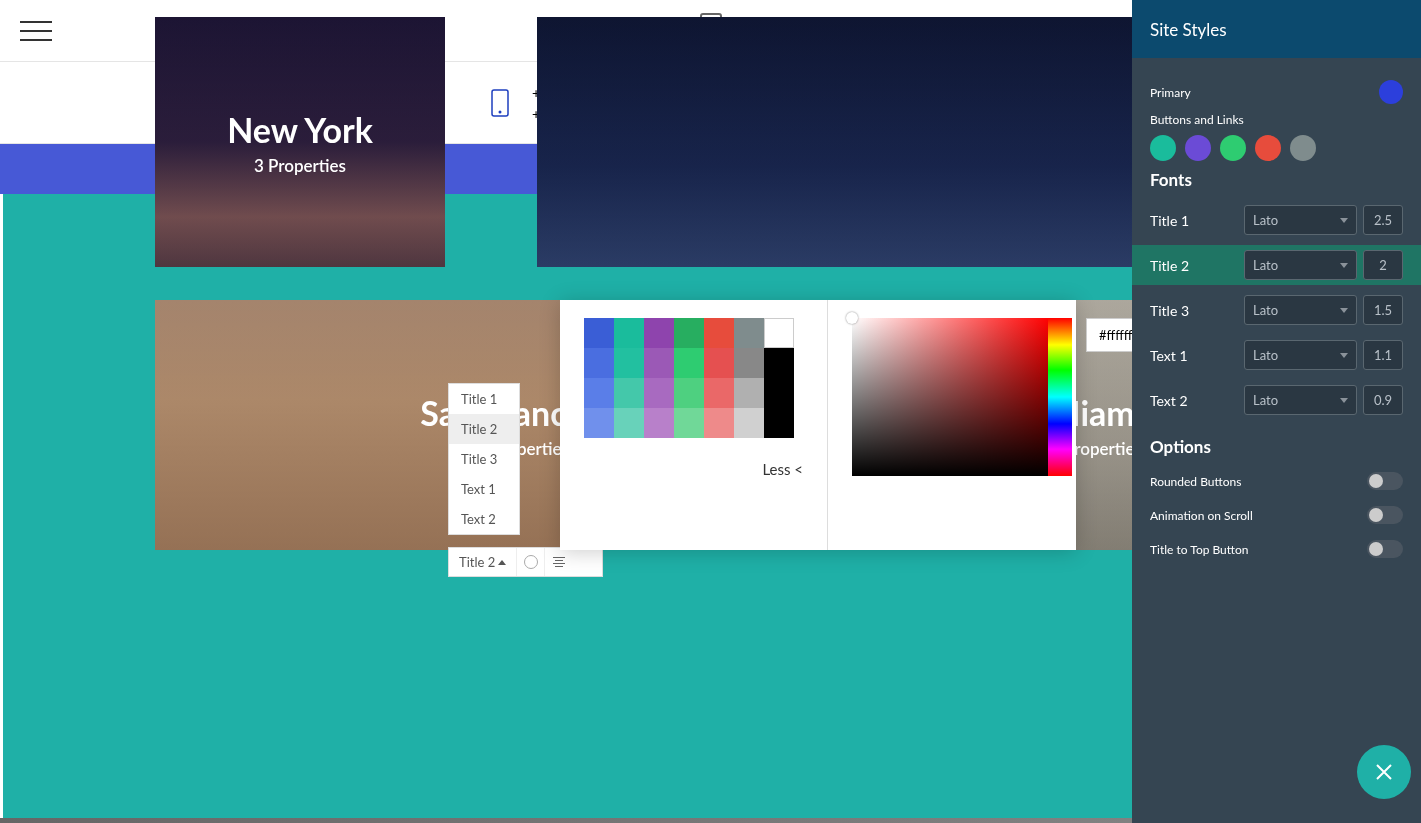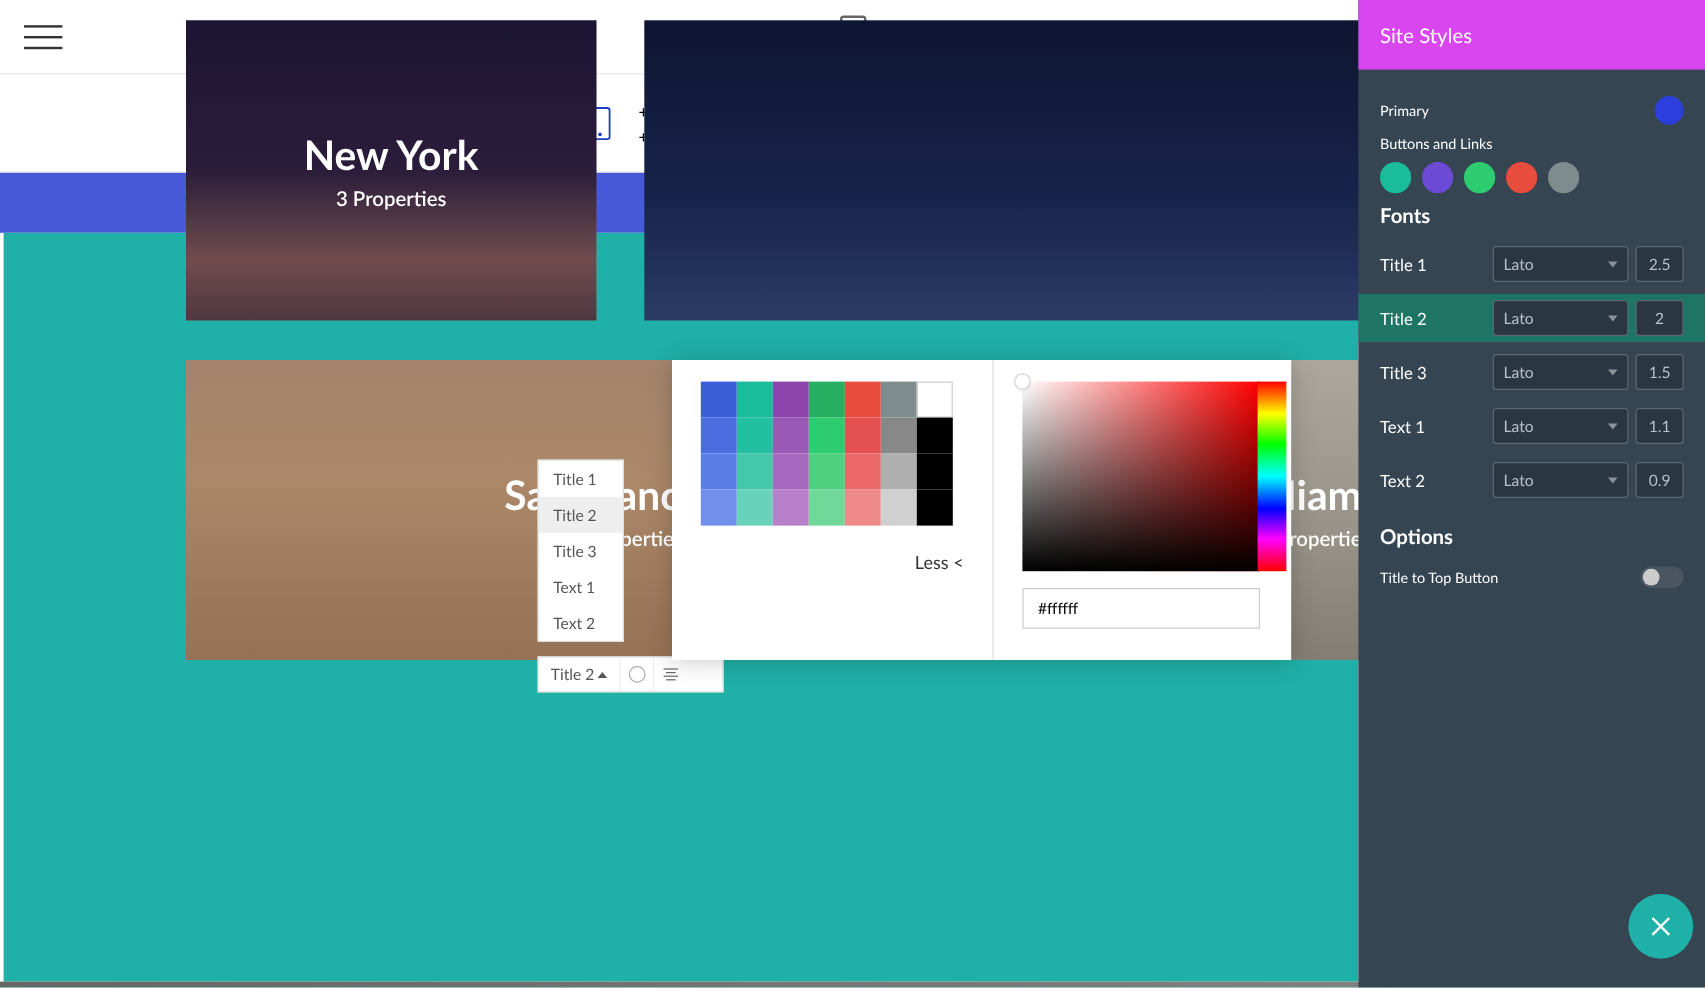--- a/index.html
+++ b/index.html
@@ -25,21 +25,21 @@
 .subscribe-btn{margin-left:auto;padding:12px 28px;border:1px solid #1e3fbf;color:#1e3fbf;font-size:14px;background:#fff;cursor:pointer}
 
 
 .nav-bar{height:50px;background:#4759d6;display:flex;align-items:center;justify-content:center;gap:48px}
 .nav-item{color:#fff;font-size:14px;cursor:pointer;display:flex;align-items:center;gap:5px}
 .nav-caret{width:0;height:0;border-left:4px solid transparent;border-right:4px solid transparent;border-top:5px solid #fff}
 
 .card{position:absolute;background-size:cover;background-position:center;display:flex;flex-direction:column;align-items:center;justify-content:center;color:#fff}
 .card-title{font-size:34px;font-weight:700;margin-bottom:5px}
 .card-sub{font-size:17px;font-weight:600}
-.c-ny{left:155px;top:17px;width:342px;height:250px;background:linear-gradient(rgba(30,20,50,0.55),rgba(30,20,50,0.55)),linear-gradient(180deg,#1a1535 0%,#3a2845 50%,#d49070 80%,#8a6050 100%)}
+.c-ny{left:155px;top:17px;width:290px;height:250px;background:linear-gradient(rgba(30,20,50,0.55),rgba(30,20,50,0.55)),linear-gradient(180deg,#1a1535 0%,#3a2845 50%,#d49070 80%,#8a6050 100%)}
 .c-la{left:537px;top:17px;width:736px;height:250px;background:linear-gradient(rgba(20,30,60,0.4),rgba(20,30,60,0.4)),linear-gradient(180deg,#0a0f2a 0%,#1a2855 60%,#3a5080 100%)}
 .c-sf{left:155px;top:300px;width:736px;height:250px;background:linear-gradient(rgba(160,120,90,0.5),rgba(160,120,90,0.5)),linear-gradient(180deg,#a89080 0%,#b89878 40%,#8a6a50 100%)}
 .c-mi{left:919px;top:300px;width:354px;height:250px;background:linear-gradient(rgba(120,120,120,0.35),rgba(120,120,120,0.35)),linear-gradient(180deg,#c8c0b0 0%,#a8a090 60%,#888070 100%)}
 
 
 .style-dropdown{position:absolute;left:448px;top:383px;width:72px;background:#fff;border:1px solid #ddd;z-index:50}
 .sd-item{padding:7px 12px;font-size:13px;color:#555;cursor:pointer}
 .sd-item.active{background:#eee}
 
 .style-selector{position:absolute;left:448px;top:547px;width:155px;height:30px;background:#fff;border:1px solid #ddd;display:flex;align-items:center;z-index:40}
@@ -55,30 +55,30 @@
 .align-icon span:nth-child(3){width:12px}
 .align-icon span:nth-child(4){width:8px}
 
 
 .color-picker{position:absolute;left:560px;top:300px;width:516px;height:250px;background:#fff;box-shadow:0 2px 20px rgba(0,0,0,0.2);display:flex;z-index:60}
 .cp-left{flex:0 0 268px;border-right:1px solid #ddd;padding:18px 24px;position:relative}
 .swatch-grid{display:grid;grid-template-columns:repeat(7,30px);grid-auto-rows:30px}
 .swatch{width:30px;height:30px}
 .swatch.bordered{border:1px solid #ccc}
 .less-link{position:absolute;right:24px;bottom:72px;font-size:15px;color:#333;cursor:pointer}
-.cp-right{flex:1;padding:18px 24px;display:flex;flex-direction:column;gap:14px;position:relative}
+.cp-right{flex:1;padding:18px 24px;display:flex;flex-direction:row;gap:14px;position:relative}
 .sat-area{width:198px;height:158px;background:linear-gradient(to top,#000,transparent),linear-gradient(to right,#fff,#ff0000);position:relative}
 .sat-handle{position:absolute;left:-6px;top:-6px;width:12px;height:12px;border-radius:50%;background:#fff;box-shadow:0 0 2px rgba(0,0,0,0.5)}
 .hue-strip{position:absolute;left:196px;top:0;width:24px;height:158px;background:linear-gradient(to bottom,#ff0000 0%,#ffff00 17%,#00ff00 33%,#00ffff 50%,#0000ff 67%,#ff00ff 83%,#ff0000 100%)}
 .cp-wrap{position:relative;width:220px}
 .hex-input{width:198px;height:34px;border:1px solid #ccc;padding:0 12px;font-size:13px}
 
 
 .panel{position:absolute;right:0;top:0;width:289px;height:823px;background:#354552;color:#fff;z-index:100}
-.panel-header{height:58px;background:#d946ef;display:flex;align-items:center;padding:0 18px;font-size:17px}
+.panel-header{height:58px;background:#0c4a6e;display:flex;align-items:center;padding:0 18px;font-size:17px}
 .panel-body{padding:14px 18px}
 .section-title{font-size:17px;font-weight:700;margin:8px 0 10px}
 .row{display:flex;align-items:center;justify-content:space-between;margin:6px 0;height:28px}
 .row-label{font-size:12px}
 .color-dot{width:24px;height:24px;border-radius:50%}
 .color-dots{display:flex;gap:9px}
 .color-dots .dot{width:26px;height:26px;border-radius:50%}
 
 .font-row{display:flex;align-items:center;gap:6px;margin:5px 0;padding:5px 0 5px 6px;margin-left:-18px;margin-right:-18px;padding-left:18px;padding-right:18px}
 .font-row.highlight{background:#1f7564}
@@ -302,20 +302,28 @@
           <div class="font-select">
             <span>Lato</span>
             <span class="fs-caret"></span>
           </div>
           <input class="font-size" value="0.9" style="">
         </div>
       </div>
 
     <div class="section-title" style="margin-top:16px">Options</div>
     <div class="row">
+      <span class="row-label">Rounded Buttons</span>
+      <div class="toggle"></div>
+    </div>
+    <div class="row">
+      <span class="row-label">Animation on Scroll</span>
+      <div class="toggle"></div>
+    </div>
+    <div class="row">
       <span class="row-label">Title to Top Button</span>
       <div class="toggle"></div>
     </div>
   </div>
   <div class="close-fab">
     <svg viewBox="0 0 22 22">
         <path d="M4 4 L18 18 M18 4 L4 18" stroke="#fff" stroke-width="2" fill="none"></path>
       </svg>
   </div>
 </div>

